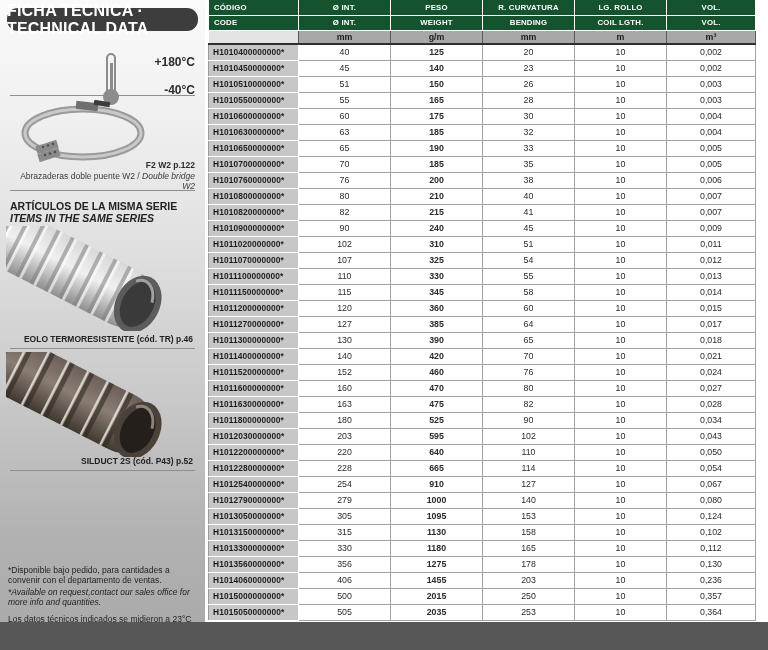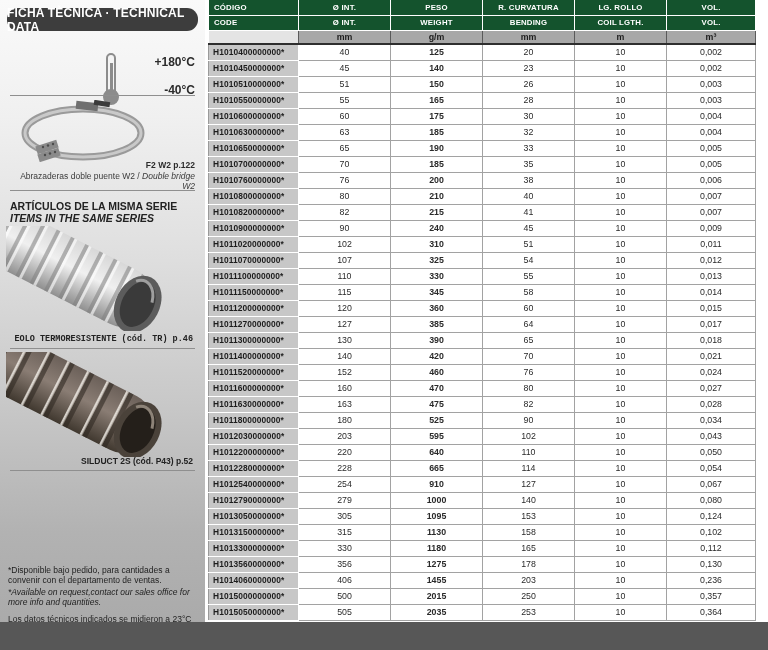--- a/index.html
+++ b/index.html
@@ -8,21 +8,21 @@
 
   .page { position:absolute; inset:0; width:768px; height:650px; background:#ffffff; }
 
   
   .sidebar {
     position:absolute; left:0; top:0; width:205px; height:650px;
     background:linear-gradient(180deg,#fafafa 0%, #f0f0f0 18%, #e0e0e0 38%, #c8c8c8 62%, #b2b2b2 82%, #a8a8a8 100%);
   }
   .sb-header {
     position:absolute; left:7px; top:8px; width:191px; height:23px;
-    background:#3d3d3d; color:#ffffff; font-weight:bold; font-size:12px;
+    background:#3d3d3d; color:#ffffff; font-weight:bold; font-size:16px;
     display:flex; align-items:center; justify-content:center; letter-spacing:.2px;border-radius:11px;
   }
   .thermo-block { position:absolute; right:10px; top:51px; width:110px; height:56px; }
   .thermo {
     position:absolute; left:18px; top:2px; width:16px; height:52px;
   }
   .thermo .stem {
     position:absolute; left:3px; top:0; width:10px; height:40px;
     border:2px solid #8c8c8c; border-radius:6px 6px 0 0; background:#f4f4f4;
   }
@@ -37,21 +37,21 @@
   .clamp-fig { position:absolute; left:18px; top:100px; width:130px; height:62px; }
   .clamp-ref { position:absolute; right:10px; top:160px; font-size:8.5px; font-weight:bold; color:#2c2c2c; }
   .clamp-caption { position:absolute; left:6px; right:10px; top:171px; font-size:8.5px; color:#3a3a3a; text-align:right; }
   .clamp-caption .it { font-style:italic; }
   .series-title { position:absolute; left:10px; top:200px; font-size:10.5px; font-weight:bold; color:#222; line-height:1.15; }
   .series-title .en { font-style:italic; }
   .hose { position:absolute; left:6px; width:160px; height:105px; }
   .hose1 { top:226px; }
   .hose2 { top:352px; }
   .fig-caption { position:absolute; right:12px; font-size:8.5px; font-weight:bold; color:#222; }
-  .cap1 { top:334px;font-family:Liberation Mono, monospace; }
+  .cap1 { top:334px; }
   .cap2 { top:456px; }
   .footnotes { position:absolute; left:8px; right:8px; top:565px; font-size:8.5px; color:#1e1e1e; line-height:1.18; }
   .footnotes p { margin-bottom:2px; }
   .footnotes .it { font-style:italic; }
   .footnotes .gap { height:5px; }
 
   
   .main { position:absolute; left:208px; top:0; width:560px; height:650px; background:#ffffff; }
   table { border-collapse:collapse; table-layout:fixed; width:547px; }
   col.c0 { width:90px; } col.c1, col.c2, col.c3, col.c4 { width:92px; } col.c5 { width:89px; }

